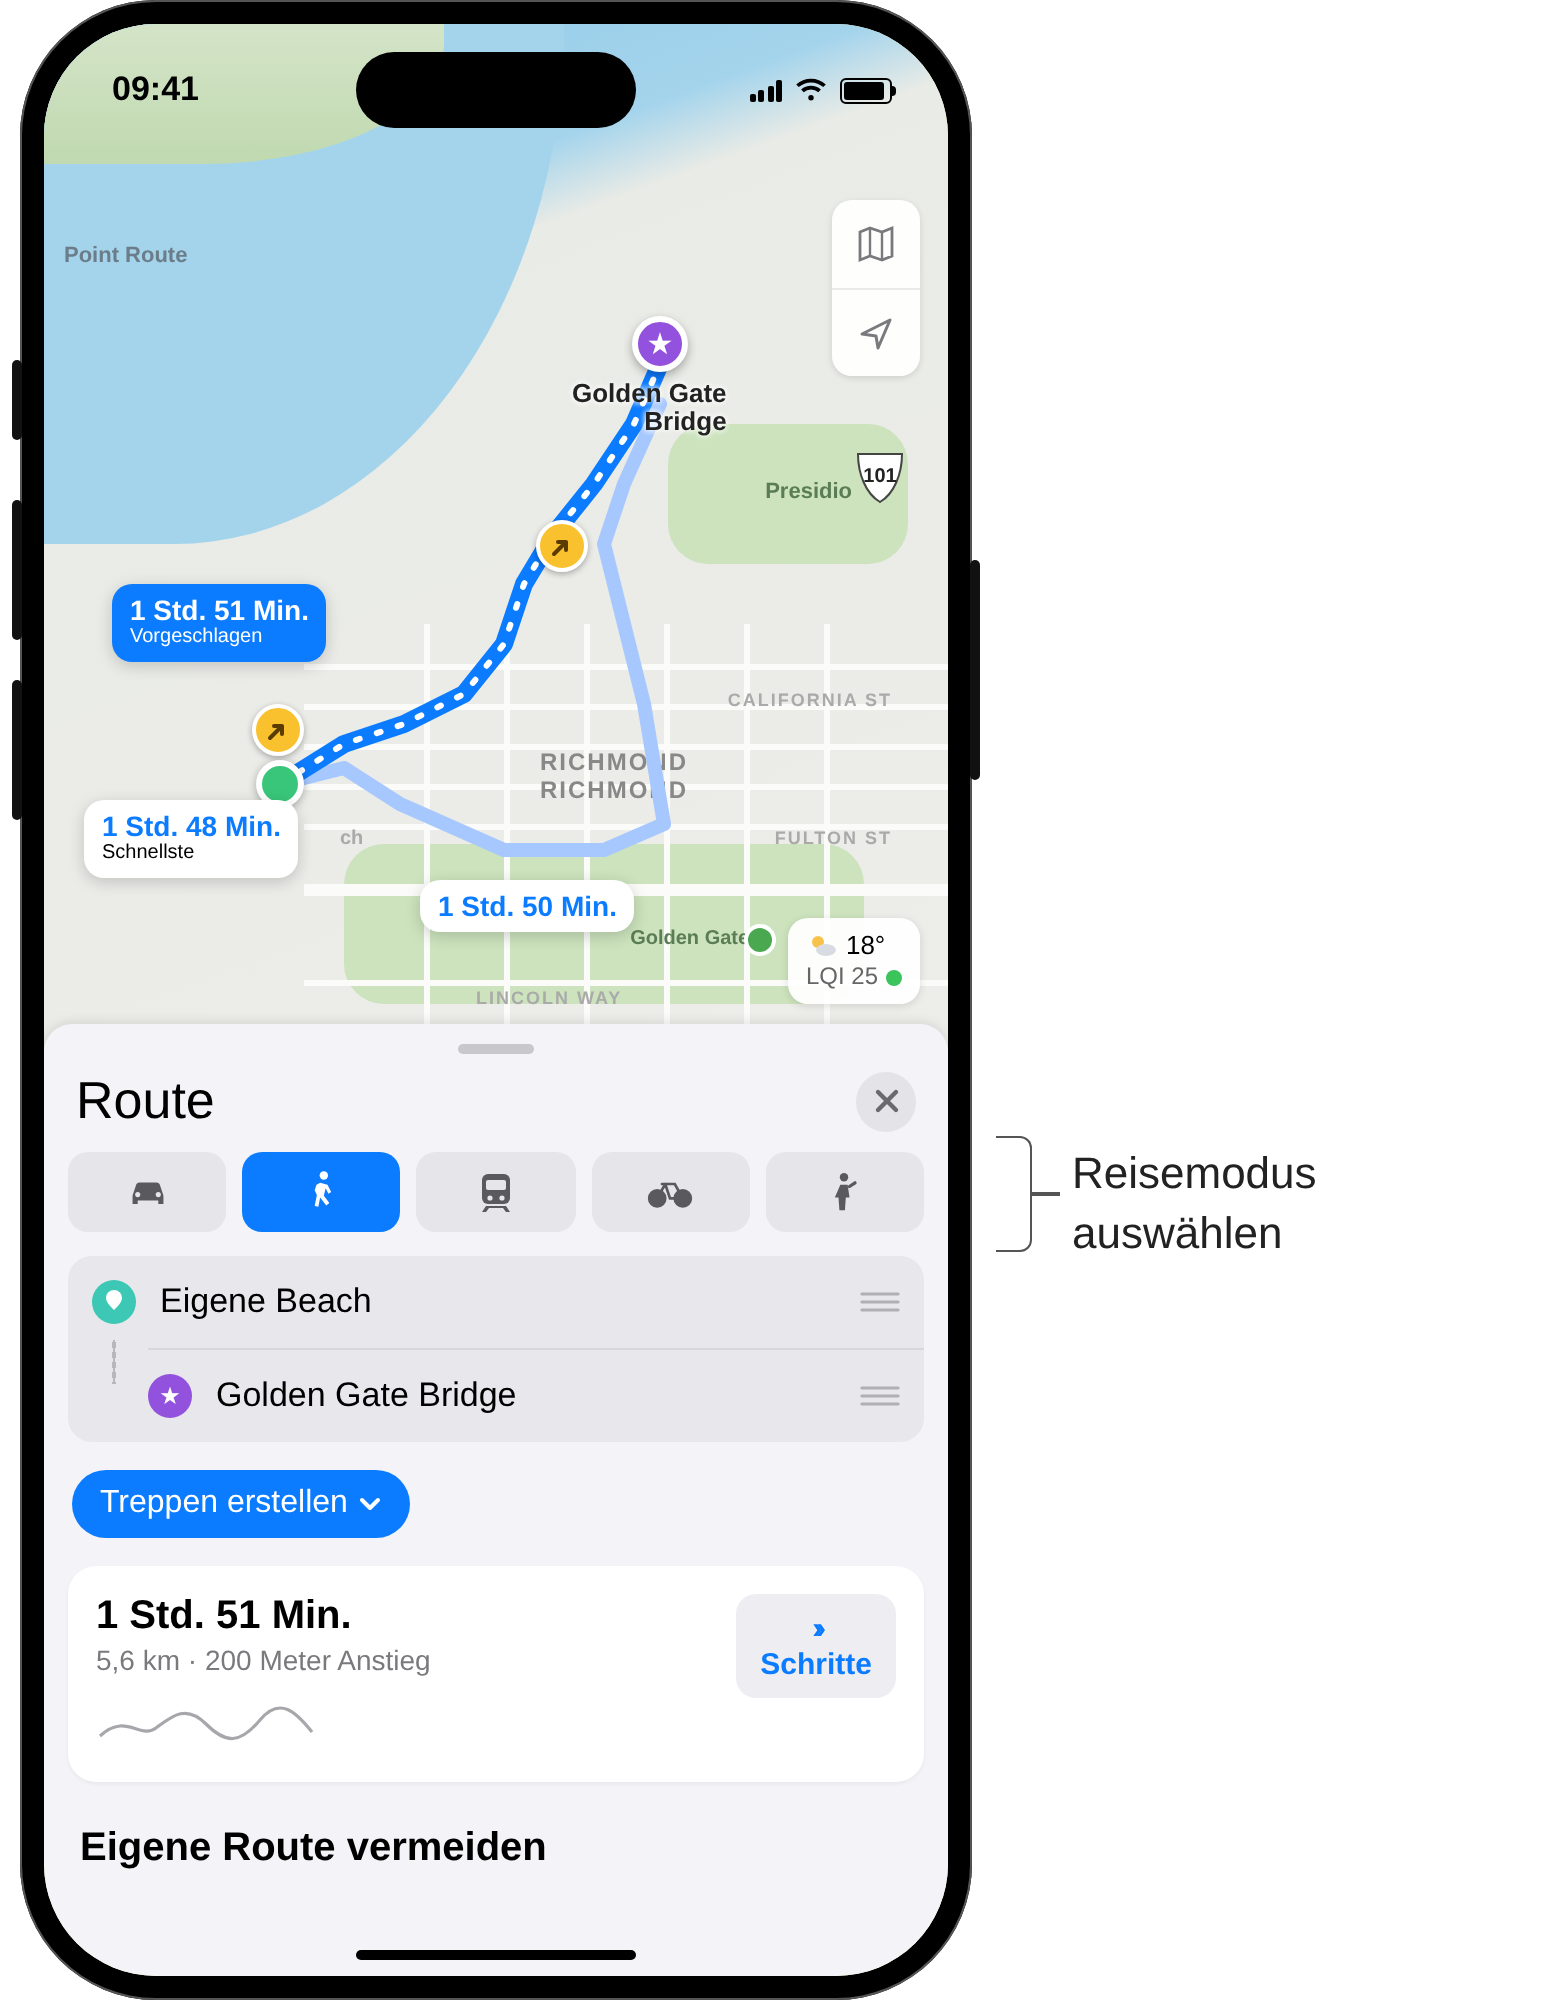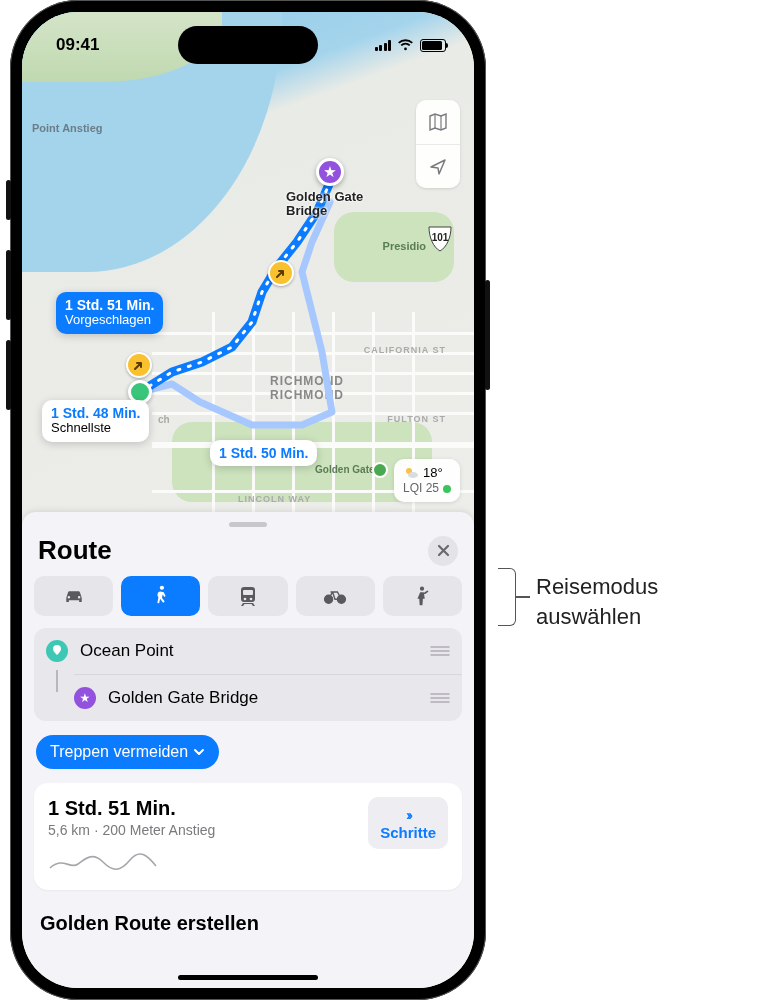--- a/index.html
+++ b/index.html
@@ -70,42 +70,42 @@
   .p1 { top:200px; right:20px; width:120px; height:70px; border-radius:20px; }
   .p2 { top:410px; left:150px; width:260px; height:80px; border-radius:20px; }
   .map-label { position:absolute; font-size:11px; font-weight:600; color:#7a8270; }
   .ml-bonita { top:110px; left:10px; color:#6b7d89; }
   .ml-presidio { top:228px; right:48px; color:#5b7d55; }
   .ml-richmond { top:362px; left:248px; color:#888; letter-spacing:1px; font-size:12px; text-align:center; line-height:1.2;}
   .ml-california { top:333px; right:28px; color:#aaa; font-size:9px; letter-spacing:1px;}
   .ml-fulton { top:402px; right:28px; color:#aaa; font-size:9px; letter-spacing:1px;margin-left:32px;}
   .ml-ggpark { top:452px; right:90px; color:#5b7d55; font-size:10px;}
   .ml-lincoln { top:482px; left:216px; color:#aaa; font-size:9px; letter-spacing:1px;}
-  .ml-ch { top:402px; left:136px; color:#aaa; font-size:10px;}
+  .ml-ch { top:402px; left:148px; color:#aaa; font-size:10px;}
   .hwy-101 { position:absolute; top:212px; right:20px; width:28px; height:28px;}
   .hwy-101 svg { width:100%; height:100%; }
   
   .street-h, .street-v { position:absolute; background:#fbfbf9; }
   .street-h { height:3px; left:130px; right:0; }
   .street-v { width:3px; top:300px; bottom:0; }
 
   
   .route-path { position:absolute; }
   .route-label {
     position:absolute; background:#fff; border-radius:10px; padding:5px 9px 6px;
     box-shadow:0 2px 8px rgba(0,0,0,0.18); font-size:14px; line-height:1.15;
   }
   .route-label.sel { background:#0b7bff; color:#fff; }
   .route-label .t1 { color:#0b7bff; font-weight:600; }
   .route-label.sel .t1 { color:#fff; }
-  .route-label .t2 { font-size:13px; }
+  .route-label .t2 { font-size:10px; }
 
   .map-dest-pin { position:absolute; top:146px; left:294px; }
   .pin-circle { width:28px; height:28px; border-radius:50%; background:#9352de; border:3px solid #fff; box-shadow:0 2px 5px rgba(0,0,0,0.3); display:flex; align-items:center; justify-content:center; color:#fff; font-size:15px;}
-  .dest-label { position:absolute; top:178px; left:264px; font-size:13px; font-weight:700; color:#222; text-align:left; line-height:1.05; text-shadow:0 0 3px #fff,0 0 3px #fff;}
+  .dest-label { position:absolute; top:178px; left:264px; font-size:13px; font-weight:700; color:#222; text-align:right; line-height:1.05; text-shadow:0 0 3px #fff,0 0 3px #fff;}
   .turn-badge { position:absolute; width:26px; height:26px; border-radius:50%; background:#fac12e; border:2px solid #fff; box-shadow:0 1px 3px rgba(0,0,0,0.3); display:flex; align-items:center; justify-content:center;}
   .start-pin { position:absolute; top:368px; left:106px; width:24px; height:24px; border-radius:50%; background:#39c67a; border:3px solid #fff; box-shadow:0 1px 4px rgba(0,0,0,0.3);}
   .ggpark-dot { position:absolute; top:450px; left:350px; width:16px; height:16px; border-radius:50%; background:#4aa851; border:2px solid #fff;}
 
   
   .map-controls { position:absolute; top:88px; right:14px; width:44px; background:rgba(255,255,255,0.92); border-radius:10px; display:flex; flex-direction:column; box-shadow:0 1px 3px rgba(0,0,0,0.12);}
   .map-controls > div { height:44px; display:flex; align-items:center; justify-content:center; }
   .map-controls > div + div { border-top:1px solid rgba(0,0,0,0.08); }
   .weather-chip { position:absolute; bottom:30px; right:14px; background:rgba(255,255,255,0.95); border-radius:10px; padding:6px 9px; box-shadow:0 1px 4px rgba(0,0,0,0.12); font-size:13px; line-height:1.25;}
   .weather-chip .row1 { display:flex; align-items:flex-start; gap:4px; font-weight:500;}
@@ -114,21 +114,21 @@
 
   
   .sheet {
     position:absolute; left:0; right:0; bottom:0; top:500px;
     background:#f4f3f7; border-top-left-radius:14px; border-top-right-radius:14px;
     box-shadow: 0 -1px 6px rgba(0,0,0,0.1);
     padding: 10px 12px 0;
   }
   .grabber { width:38px; height:5px; background:#c8c7cc; border-radius:3px; margin:0 auto 8px;}
   .sheet-header { display:flex; align-items:center; justify-content:space-between; padding:0 4px 10px;}
-  .sheet-title { font-size:26px; font-weight:700; }
+  .sheet-title { font-size:26px; font-weight:400; }
   .close-btn { width:30px; height:30px; border-radius:50%; background:#e4e3e8; display:flex; align-items:center; justify-content:center; color:#6a6a6e;}
   .mode-row { display:flex; gap:8px; margin-bottom:12px;}
   .mode-btn { flex:1; height:40px; background:#e6e5ea; border-radius:10px; display:flex; align-items:center; justify-content:center; }
   .mode-btn.sel { background:#0b7bff; }
   .mode-btn svg { width:24px; height:22px; }
   .mode-btn .ico { fill:#5a5a5e; }
   .mode-btn.sel .ico { fill:#fff; }
 
   .waypoints { background:#e8e7ec; border-radius:12px; overflow:hidden; margin-bottom:14px;}
   .wp-row { display:flex; align-items:center; padding:12px 12px; gap:12px; font-size:17px;}
@@ -205,21 +205,21 @@
       <div class="street-h" style="top:400px;"></div>
       <div class="street-h" style="top:430px; height:6px;"></div>
       <div class="street-h" style="top:478px;"></div>
       <div class="street-v" style="left:190px;"></div>
       <div class="street-v" style="left:230px;"></div>
       <div class="street-v" style="left:270px;"></div>
       <div class="street-v" style="left:310px;"></div>
       <div class="street-v" style="left:350px;"></div>
       <div class="street-v" style="left:390px;"></div>
 
-      <div class="map-label ml-bonita">Point Anstieg</div>
+      <div class="map-label ml-bonita">Point Route</div>
       <div class="map-label ml-presidio">Presidio</div>
       <div class="map-label ml-richmond">
         <span>RICHMOND</span><br><span>RICHMOND</span>
       </div>
       <div class="map-label ml-california">CALIFORNIA ST</div>
       <div class="map-label ml-fulton">FULTON ST</div>
       <div class="map-label ml-ggpark">Golden Gate P</div>
       <div class="map-label ml-lincoln">LINCOLN WAY</div>
       <div class="map-label ml-ch">ch</div>
       <div class="hwy-101">
@@ -347,41 +347,41 @@
 
       <div class="wp-wrap">
         <div class="wp-dots"></div>
         <div class="waypoints">
           <div class="wp-row">
             <div class="wp-icon start">
               <svg width="12" height="12" viewBox="0 0 12 12">
                   <path d="M6 10c2-2 4-4 4-6a4 4 0 10-8 0c0 2 2 4 4 6z" fill="#fff"></path>
                 </svg>
             </div>
-            <span>Ocean Point</span>
+            <span>Eigene Beach</span>
             <span class="wp-handle">
               <svg width="20" height="12" viewBox="0 0 20 12">
                   <path d="M1 2h18M1 6h18M1 10h18" stroke="#b0afb4" stroke-width="1.6" stroke-linecap="round"></path>
                 </svg>
             </span>
           </div>
           <div class="wp-row" style="padding-left:0;">
             <div class="wp-icon end">★</div>
             <span>Golden Gate Bridge</span>
             <span class="wp-handle">
               <svg width="20" height="12" viewBox="0 0 20 12">
                   <path d="M1 2h18M1 6h18M1 10h18" stroke="#b0afb4" stroke-width="1.6" stroke-linecap="round"></path>
                 </svg>
             </span>
           </div>
         </div>
       </div>
 
       <div class="avoid-chip">
-        <span>Treppen vermeiden</span>
+        <span>Treppen erstellen</span>
         <svg width="12" height="12" viewBox="0 0 12 12">
             <path d="M2 4l4 4 4-4" stroke="#fff" stroke-width="2" fill="none" stroke-linecap="round" stroke-linejoin="round"></path>
           </svg>
       </div>
 
       <div class="route-card">
         <div class="route-card-left">
           <div class="dur">1 Std. 51 Min.</div>
           <div class="meta">
             <span>5,6 km</span> · <span>200 Meter Anstieg</span>
@@ -389,21 +389,21 @@
           <svg class="elev" viewBox="0 0 110 28">
             <path d="M2 22 C15 10, 22 24, 30 18 S45 6, 55 16 S72 26, 82 14 S100 10, 108 20" stroke="#a7a6ab" stroke-width="1.6" fill="none"></path>
           </svg>
         </div>
         <div class="steps-btn">
           <div class="arr">››</div>
           <div class="lbl">Schritte</div>
         </div>
       </div>
 
-      <div class="create-route">Golden Route erstellen</div>
+      <div class="create-route">Eigene Route vermeiden</div>
     </div>
 
     <div class="home-bar"></div>
   </div>
 </div>
 
 <div class="callout-bracket"></div>
 <div class="callout-line"></div>
 <div class="callout-text">
   <span>Reisemodus</span><br><span>auswählen</span>

